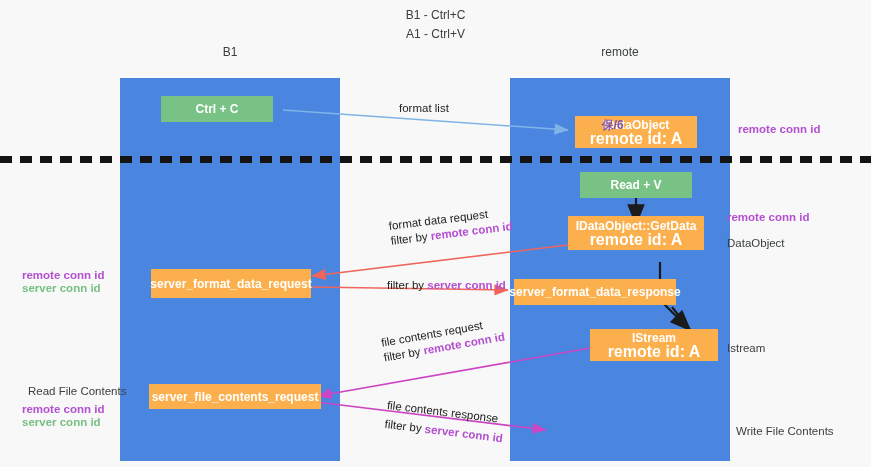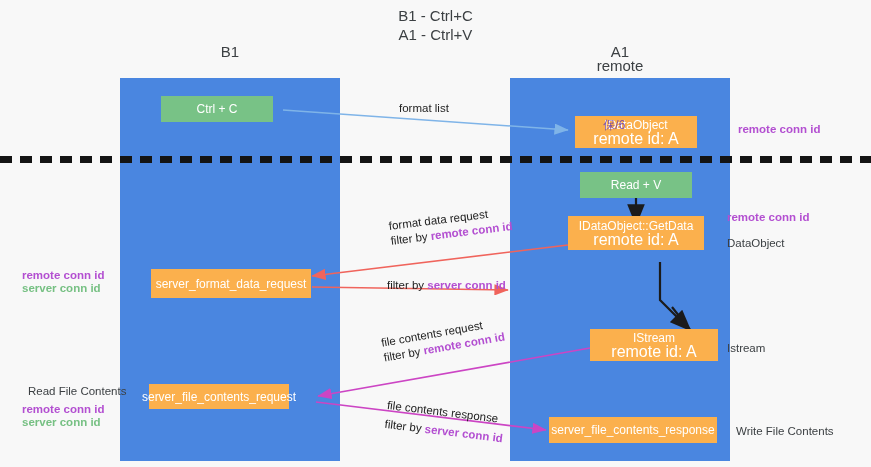--- a/index.html
+++ b/index.html
@@ -8,38 +8,39 @@
     background:#f8f8f8;
     font-family:"Liberation Sans","DejaVu Sans",sans-serif;
     position:relative;overflow:hidden;
     -webkit-font-smoothing:antialiased;
   }
   .stage{position:absolute;left:0;top:0;width:871px;height:467px;}
 
   
   .title{
     position:absolute;left:0;top:6px;width:871px;text-align:center;
-    font-size:15px;color:#3c4043;line-height:19px;
+    font-size:12px;color:#3c4043;line-height:19px;
   }
 
   
   .colhead{
-    position:absolute;text-align:center;font-size:15px;color:#3c4043;
+    position:absolute;text-align:center;font-size:12px;color:#3c4043;
     line-height:14px;
   }
 
   
   .lane{position:absolute;background:#4a86e0;}
 
   
   .box{
     position:absolute;box-sizing:border-box;
     display:flex;flex-direction:column;align-items:center;justify-content:center;
     color:#ffffff;text-align:center;line-height:14px;
     font-size:12px;
+    font-weight:bold;
   }
   .box.green{background:#78c286;}
   .box.orange{background:#fbb04d;}
   .box .l2{font-size:16px;}
 
   
   .divider{
     position:absolute;left:0;top:156px;width:871px;height:7px;
     background:repeating-linear-gradient(to right,#141414 0 12px,rgba(0,0,0,0) 12px 20px);
   }
@@ -75,21 +76,20 @@
     <div>A1 - Ctrl+V</div>
   </div>
 
   <div class="lane" style="left:120px;top:78px;width:220px;height:383px;"></div>
   <div class="lane" style="left:510px;top:78px;width:220px;height:383px;"></div>
 
   <div class="colhead" style="left:120px;top:45px;width:220px;">
     <div>B1</div>
   </div>
   <div class="colhead" style="left:510px;top:45px;width:220px;">
-    <div>A1</div>
     <div>remote</div>
   </div>
 
   <svg class="lines">
     <defs>
       <marker id="ah-blue" markerWidth="9" markerHeight="7" refX="8.5" refY="3.5" orient="auto">
         <path d="M0,0 L9,3.5 L0,7 z" fill="#7fb4e8"></path>
       </marker>
       <marker id="ah-red" markerWidth="9" markerHeight="7" refX="8.5" refY="3.5" orient="auto">
         <path d="M0,0 L9,3.5 L0,7 z" fill="#f0645c"></path>
@@ -141,33 +141,33 @@
 
   <div class="box orange" style="left:568px;top:216px;width:136px;height:34px;">
     <span>IDataObject::GetData</span>
     <span class="l2">remote id: A</span>
   </div>
 
   <div class="box orange" style="left:151px;top:269px;width:160px;height:29px;text-align:right;">
     <span>server_format_data_request</span>
   </div>
 
+  <div class="box orange" style="left:514px;top:279px;width:162px;height:26px;">
+    <span>server_format_data_response</span>
+  </div>
 
   <div class="box orange" style="left:590px;top:329px;width:128px;height:32px;">
     <span>IStream</span>
     <span class="l2">remote id: A</span>
   </div>
 
-  <div class="box orange" style="left:149px;top:384px;width:140px;height:25px;">
+  <div class="box orange" style="left:149px;top:384px;width:172px;height:25px;">
     <span>server_file_contents_request</span>
   </div>
 
-  <div class="box orange" style="left:549px;top:417px;width:168px;height:26px;">
-    <span>server_file_contents_response</span>
-  </div>
 
   <div class="cap" style="left:399px;top:101px;">
     <div>format list</div>
   </div>
 
   <div class="cap" style="left:388px;top:219px;transform:rotate(-7deg);transform-origin:left top;">
     <div>format data request</div>
     <div><span>filter by </span><b>remote conn id</b></div>
   </div>
 

